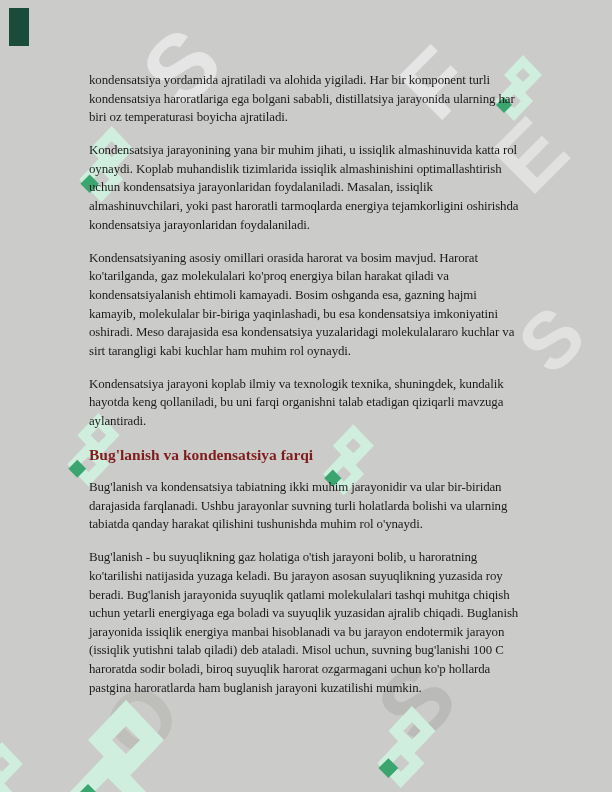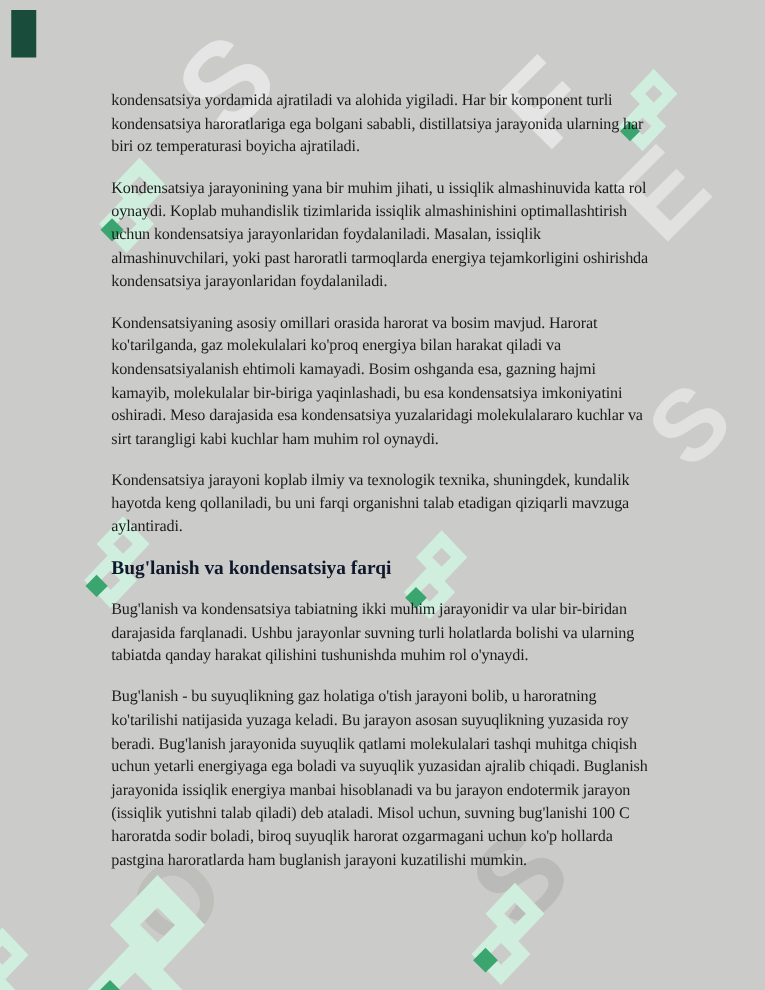--- a/index.html
+++ b/index.html
@@ -46,21 +46,21 @@
     font-size: 12.9px;
     line-height: 18.6px;
     letter-spacing: -0.1px;
     white-space: pre-line;
   }
   .doc-heading {
     margin: 2px 0 13px 0;
     font-size: 15.5px;
     line-height: 20px;
     font-weight: bold;
-    color: #0f172a;
+    color: #7f1d1d;
   }
 </style>
 </head>
 <body>
 
 <div class="wm-layer">
 
   <span class="wm-letter wm-white" style="left:150px; top:20px;  font-size:95px;">S</span>
   <span class="wm-letter wm-white" style="left:408px; top:38px;  font-size:90px;">F</span>
   <span class="wm-letter wm-white2" style="left:500px; top:110px; font-size:90px;">E</span>

